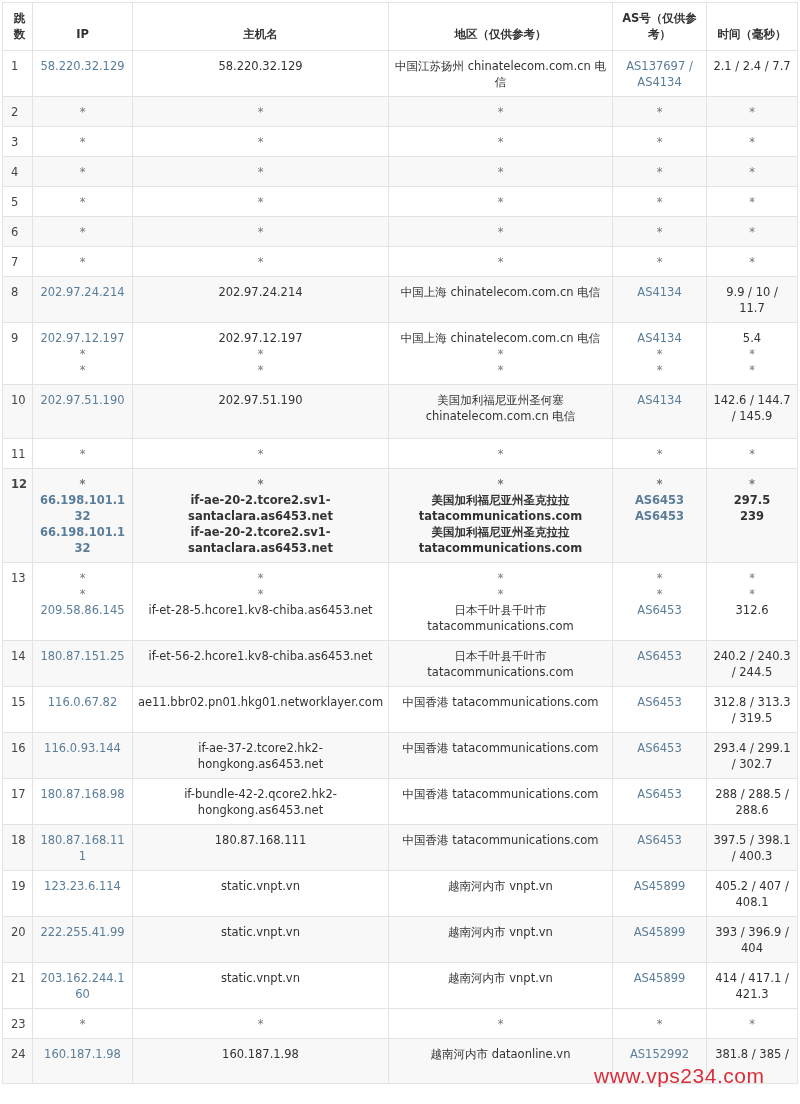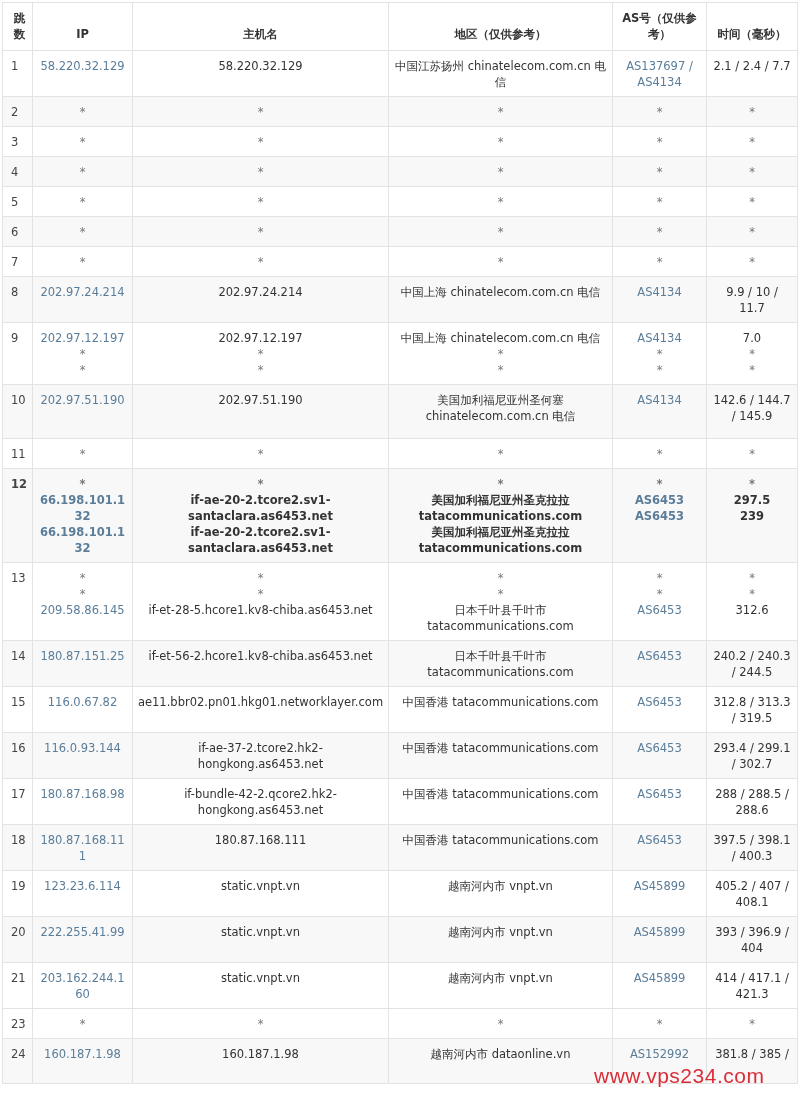--- a/index.html
+++ b/index.html
@@ -206,21 +206,21 @@
           <span class="line">中国上海 chinatelecom.com.cn 电信</span>
           <span class="line star">*</span>
           <span class="line star">*</span>
         </td>
         <td>
           <span class="line link">AS4134</span>
           <span class="line star">*</span>
           <span class="line star">*</span>
         </td>
         <td>
-          <span class="line">7.0</span>
+          <span class="line">5.4</span>
           <span class="line star">*</span>
           <span class="line star">*</span>
         </td>
       </tr>
       <tr class="even" style="height: 54px;">
         <td class="hop">10</td>
         <td>
           <span class="line link">202.97.51.190</span>
         </td>
         <td>

